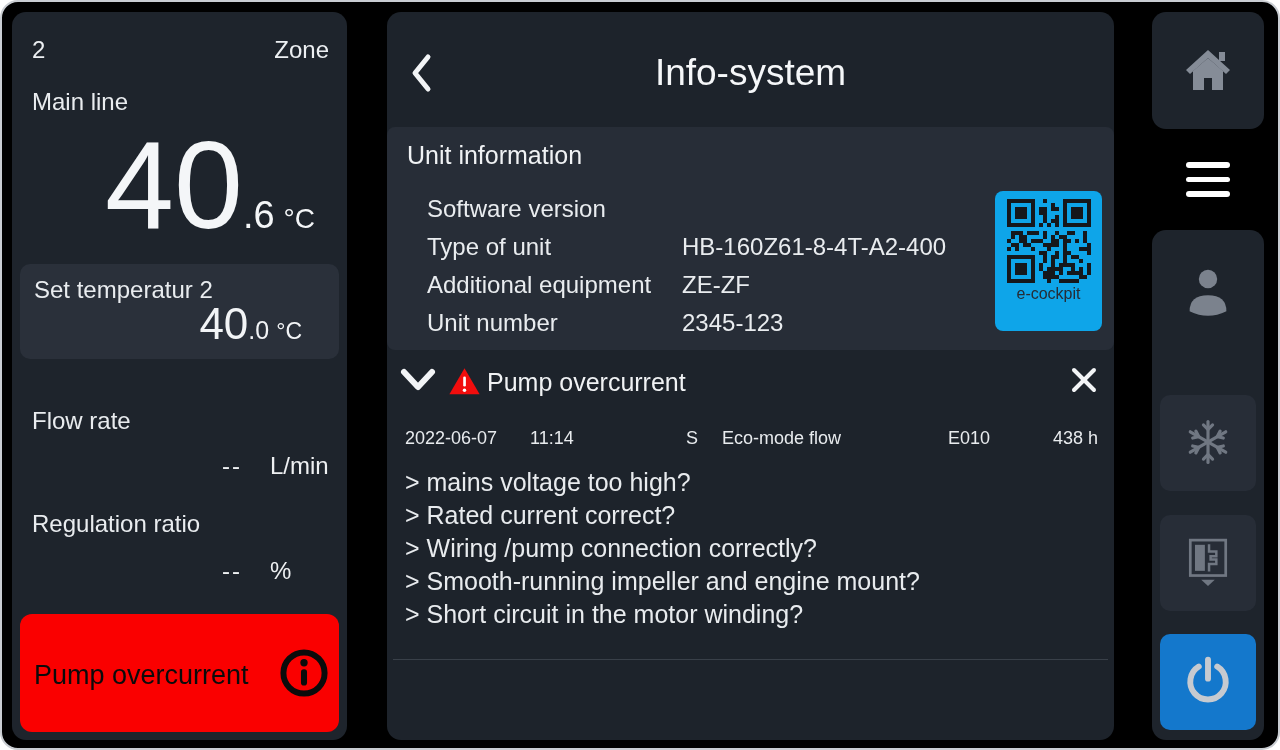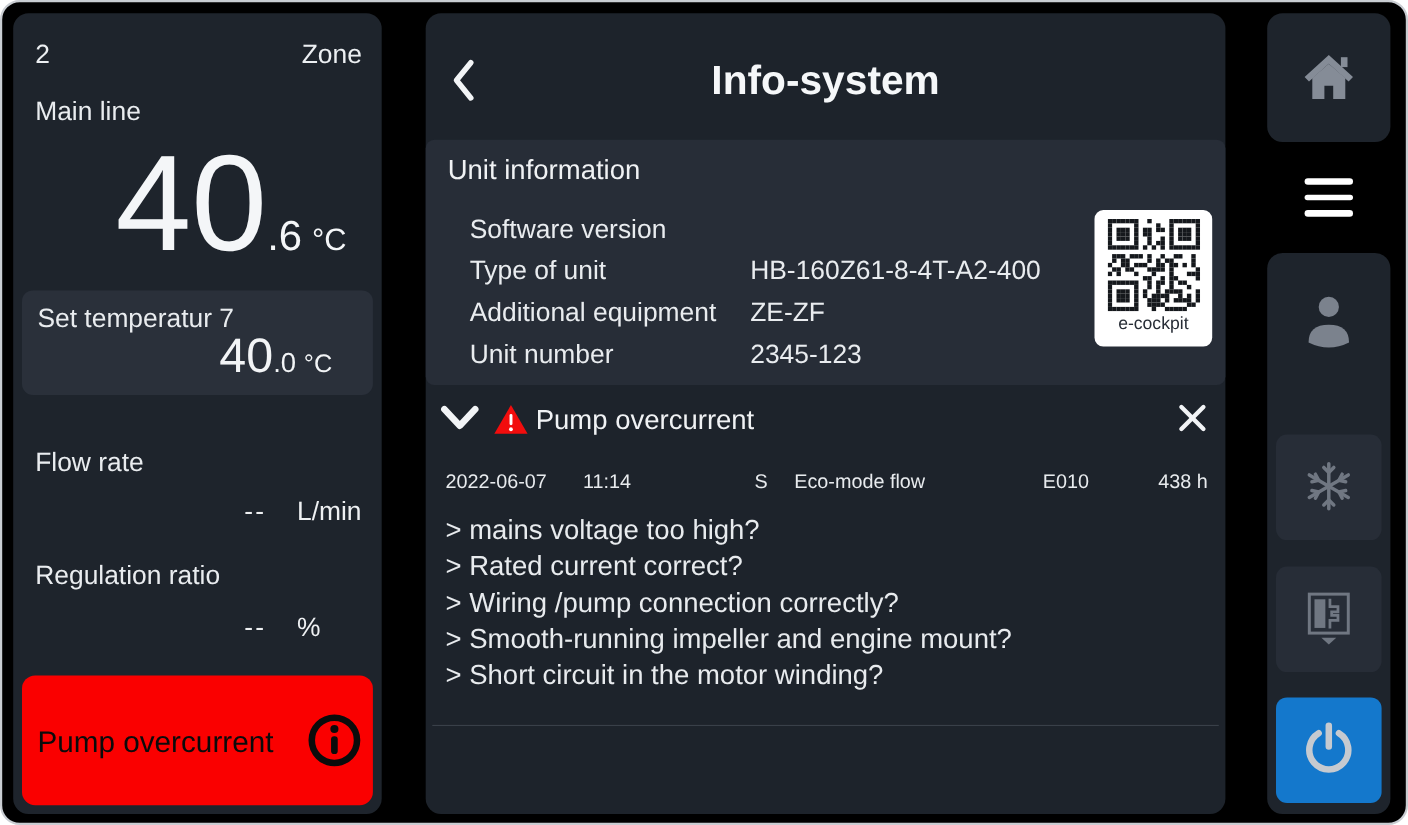--- a/index.html
+++ b/index.html
@@ -41,21 +41,21 @@
   .back-btn{position:absolute; left:12px; top:38px; width:44px; height:48px; background:none;
     border:none; cursor:pointer; padding:0;}
   .panel-title{position:absolute; left:0; right:0; top:40px; text-align:center;
     color:#f5f7f9; font-size:37px;}
   .unit-info{position:absolute; left:0; top:115px; width:727px; height:223px;
     background:#272d37; border-radius:8px;}
   .ui-heading{position:absolute; left:20px; top:14px; color:#f0f2f4; font-size:25px;}
   .ui-row{position:absolute; left:20px; right:4px; height:32px; color:#e9ecef; font-size:24px;margin-left:20px;}
   .ui-row .lab{position:absolute; left:0;}
   .ui-row .val{position:absolute; left:255px;}
-  .qr-box{position:absolute; right:12px; top:64px; width:107px; height:124px; background:#ffffff;
+  .qr-box{position:absolute; right:12px; top:64px; width:107px; height:140px; background:#0ea5e9;
     border-radius:8px; text-align:center;}
   .qr-box svg{margin-top:8px;}
   .qr-label{color:#262c35; font-size:16px; margin-top:-2px;}
   
   .alarm-head{position:absolute; left:0; top:350px; width:727px; height:44px;}
   .alarm-collapse{position:absolute; left:13px; top:6px; background:none; border:none; padding:0; cursor:pointer;}
   .warn-ic{position:absolute; left:61px; top:4px;}
   .alarm-title{position:absolute; left:100px; top:6px; color:#f0f2f4; font-size:25px;}
   .alarm-close{position:absolute; right:16px; top:4px; background:none; border:none; padding:0; cursor:pointer;}
   .alarm-detail{position:absolute; left:18px; right:16px; top:416px; display:grid;
@@ -93,21 +93,21 @@
       <span>Zone</span>
     </div>
     <div class="mainline-label">Main line</div>
     <div class="big-temp">
       <span class="int">40</span>
       <span class="dec">.6</span>
       <span class="unit">°C</span>
     </div>
 
     <div class="set-box">
-      <div class="set-label">Set temperatur 7</div>
+      <div class="set-label">Set temperatur 2</div>
       <div class="set-val">
         <span class="int">40</span>
         <span class="dec">.0</span>
         <span class="unit">°C</span>
       </div>
     </div>
 
     <div class="metric-label" style="top:395px;">Flow rate</div>
     <div class="metric-row" style="top:440px;">
       <span class="val">--</span>
@@ -133,21 +133,21 @@
   </aside>
 
   <main class="info-panel">
     <button class="back-btn cbtn">
       <span>
         <svg width="22" height="40" viewBox="0 0 22 40">
           <polyline points="18,4 5,20 18,36" fill="none" stroke="#f2f4f6" stroke-width="5" stroke-linecap="round" stroke-linejoin="round"></polyline>
         </svg>
       </span>
     </button>
-    <h1 class="panel-title" style="margin:0; font-weight:700;">Info-system</h1>
+    <h1 class="panel-title" style="margin:0; font-weight:400;">Info-system</h1>
 
     <section class="unit-info">
       <div class="ui-heading">Unit information</div>
       <div class="ui-row" style="top:68px;">
         <span class="lab">Software version</span>
         <span class="val"></span>
       </div>
       <div class="ui-row" style="top:106px;">
         <span class="lab">Type of unit</span>
         <span class="val">HB-160Z61-8-4T-A2-400</span>

